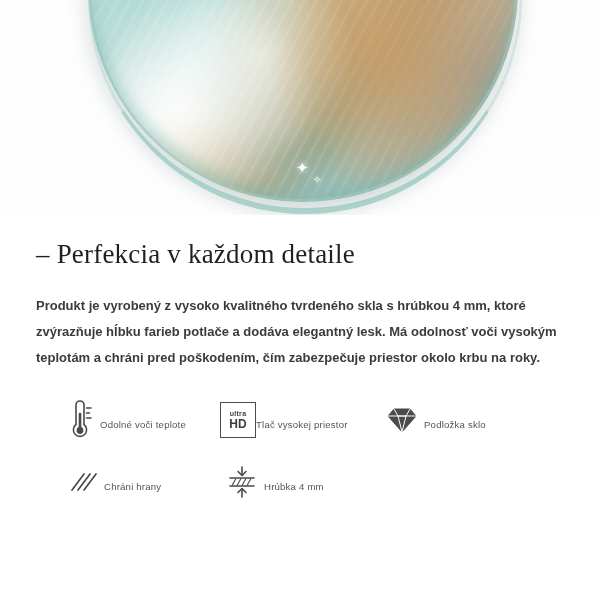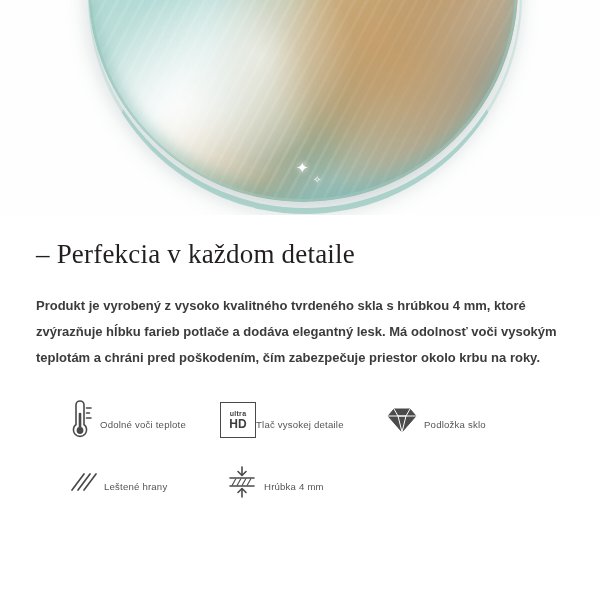--- a/index.html
+++ b/index.html
@@ -193,21 +193,21 @@
         <div class="feature-label">Odolné voči teplote</div>
       </div>
 
       <div class="feature">
         <div class="feature-icon">
           <div class="ultrahd-box">
             <span class="u1">ultra</span>
             <span class="u2">HD</span>
           </div>
         </div>
-        <div class="feature-label">Tlač vysokej detaile</div>
+        <div class="feature-label">Tlač vysokej priestor</div>
       </div>
 
 
       <div class="feature">
         <div class="feature-icon">
           <svg width="44" height="40" viewBox="0 0 44 40">
             <g fill="#4a4a4a" stroke="#4a4a4a" stroke-width="1" stroke-linejoin="round">
               <path d="M8 16 L14 9 H30 L36 16 L22 32 Z"></path>
             </g>
             <g fill="none" stroke="#ffffff" stroke-width="1">
@@ -221,21 +221,21 @@
       <div class="feature">
         <div class="feature-icon">
           <svg width="44" height="40" viewBox="0 0 44 40">
             <g fill="none" stroke="#4a4a4a" stroke-width="1.7" stroke-linecap="round">
               <line x1="12" y1="28" x2="24" y2="12"></line>
               <line x1="18" y1="28" x2="30" y2="12"></line>
               <line x1="24" y1="28" x2="36" y2="12"></line>
             </g>
           </svg>
         </div>
-        <div class="feature-label">Leštené hrany</div>
+        <div class="feature-label">Chráni hrany</div>
       </div>
 
       <div class="feature">
         <div class="feature-icon">
           <svg width="44" height="42" viewBox="0 0 44 42">
             <g fill="none" stroke="#4a4a4a" stroke-width="1.6" stroke-linecap="round" stroke-linejoin="round">
               <line x1="22" y1="6" x2="22" y2="14"></line>
               <polyline points="18,10.5 22,14.5 26,10.5"></polyline>
               <line x1="10" y1="17" x2="34" y2="17"></line>
               <line x1="10" y1="25" x2="34" y2="25"></line>

